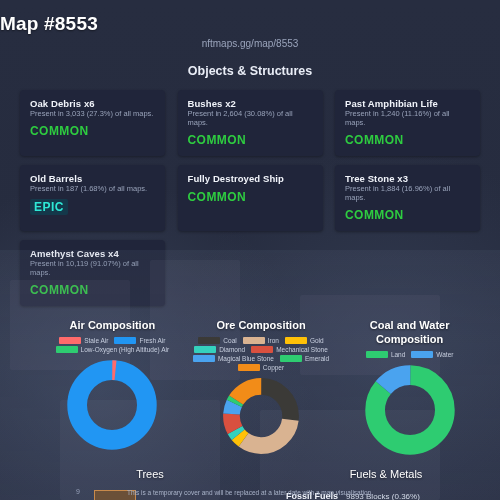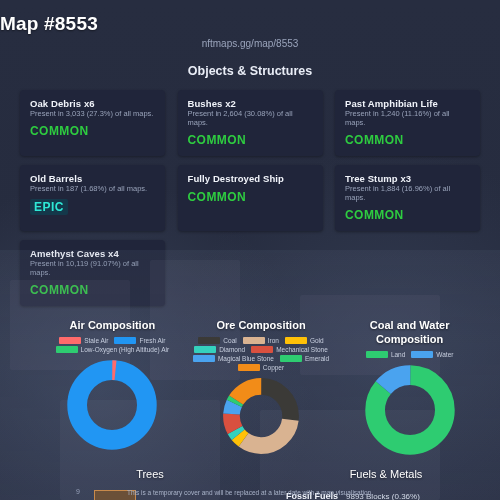--- a/index.html
+++ b/index.html
@@ -192,21 +192,21 @@
       <div class="card-sub">Present in 187 (1.68%) of all maps.</div>
       <div class="card-rarity rar-epic">EPIC</div>
     </div>
 
     <div class="card">
       <div class="card-title">Fully Destroyed Ship</div>
       <div class="card-rarity rar-common">COMMON</div>
     </div>
 
     <div class="card">
-      <div class="card-title">Tree Stump x3</div>
+      <div class="card-title">Tree Stone x3</div>
       <div class="card-sub">Present in 1,884 (16.96%) of all maps.</div>
       <div class="card-rarity rar-common">COMMON</div>
     </div>
 
     <div class="card">
       <div class="card-title">Amethyst Caves x4</div>
       <div class="card-sub">Present in 10,119 (91.07%) of all maps.</div>
       <div class="card-rarity rar-common">COMMON</div>
     </div>
 

